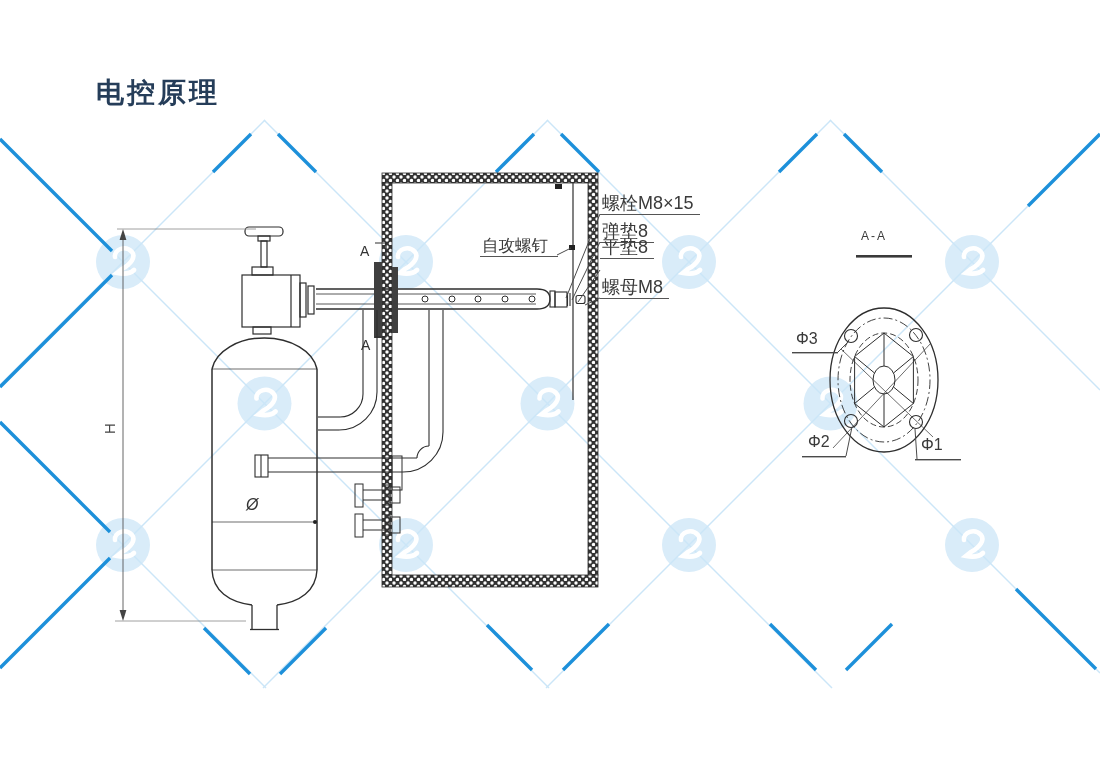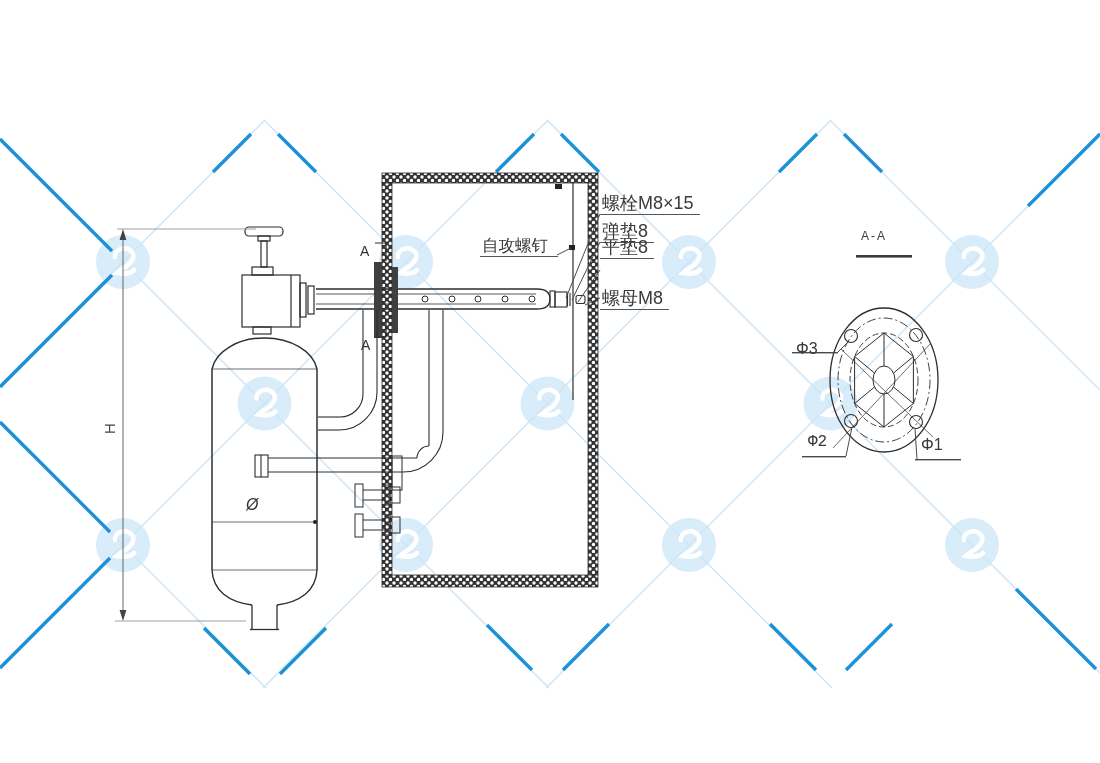--- a/index.html
+++ b/index.html
@@ -3,25 +3,25 @@
 <meta charset="utf-8">
 <style>
   html,body{margin:0;padding:0;background:#fff;}
   .page{position:relative;width:1100px;height:763px;background:#ffffff;overflow:hidden;
         font-family:"Liberation Sans","DejaVu Sans",sans-serif;}
   svg.layer{position:absolute;left:0;top:0;}
   .txt{position:absolute;color:#3a3a3a;white-space:nowrap;}
   .page-title{left:96px;top:74px;font-size:28px;font-weight:bold;color:#253d59;letter-spacing:3px;}
   .fig-caption{left:644px;top:584px;font-size:29px;color:#2b2b2b;letter-spacing:1px;}
   .part-label{left:600px;font-size:18px;border-bottom:1.4px solid #555;padding:0 6px 1px 2px;line-height:20px;}
-  .pl-0{top:193px;} .pl-1{top:221px;} .pl-2{top:237px;} .pl-3{top:277px;margin-top:11px;}
+  .pl-0{top:193px;} .pl-1{top:221px;} .pl-2{top:237px;} .pl-3{top:277px;}
   .screw-label{left:480px;top:236px;font-size:16.5px;border-bottom:1.4px solid #555;padding:0 10px 2px 2px;line-height:18px;text-align:right;}
   .section-title{left:861px;top:229px;font-size:12px;letter-spacing:2px;}
   .phi{font-size:16px;}
-  .phi-3{left:796px;top:340px;} .phi-2{left:808px;top:433px;font-family:Liberation Mono, monospace;} .phi-1{left:921px;top:436px;}
+  .phi-3{left:796px;top:330px;} .phi-2{left:808px;top:433px;} .phi-1{left:921px;top:436px;}
   .amark{font-size:14px;color:#333;}
   .amark-top{left:360px;top:243px;} .amark-bottom{left:361px;top:337px;}
   .hdim{left:101px;top:434px;font-size:15px;transform:rotate(-90deg);transform-origin:left top;color:#444;}
   .diam{left:246px;top:496px;font-size:16px;font-style:italic;color:#333;}
 </style>
 </head>
 <body>
 
 <div class="page">
 
@@ -268,20 +268,21 @@
         <line x1="917" y1="459" x2="915" y2="429"></line>
       </g>
       <g fill="#4a4a4a" stroke="none">
         <rect x="792" y="352" width="46" height="1.4"></rect>
         <rect x="802" y="456" width="44" height="1.4"></rect>
         <rect x="915" y="459" width="46" height="1.4"></rect>
       </g>
     </g>
   </svg>
 
+  <div class="txt page-title">电控原理</div>
 
   <div class="txt part-label pl-0">螺栓M8×15</div>
   <div class="txt part-label pl-1">弹垫8</div>
   <div class="txt part-label pl-2">平垫8</div>
   <div class="txt part-label pl-3">螺母M8</div>
 
   <div class="txt screw-label">自攻螺钉</div>
 
   <div class="txt section-title">A-A</div>
   <div class="txt phi phi-3">Φ3</div>

